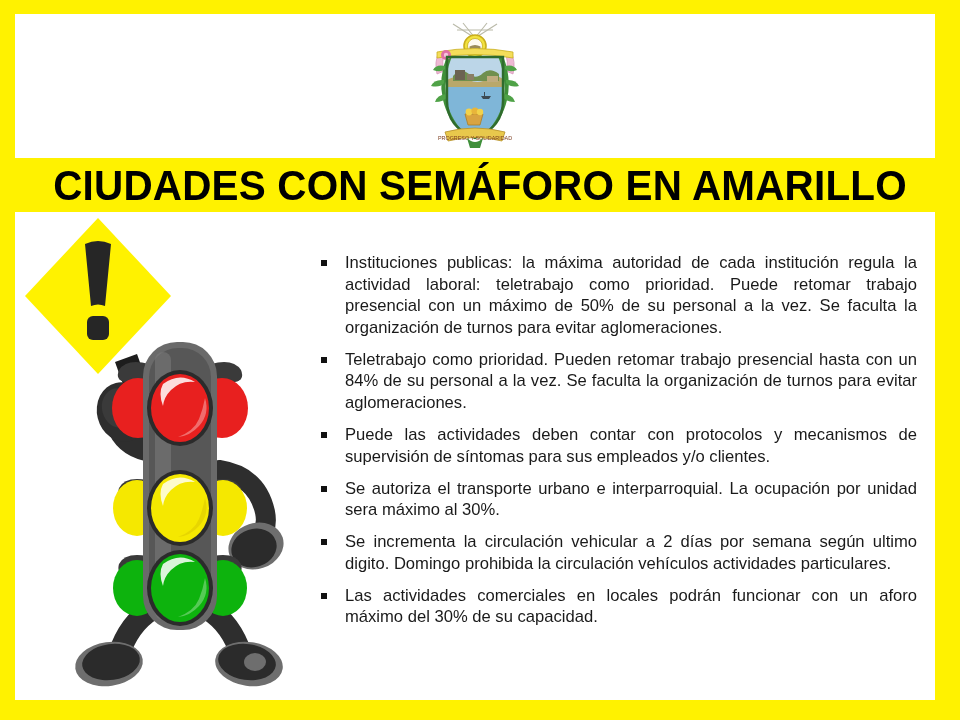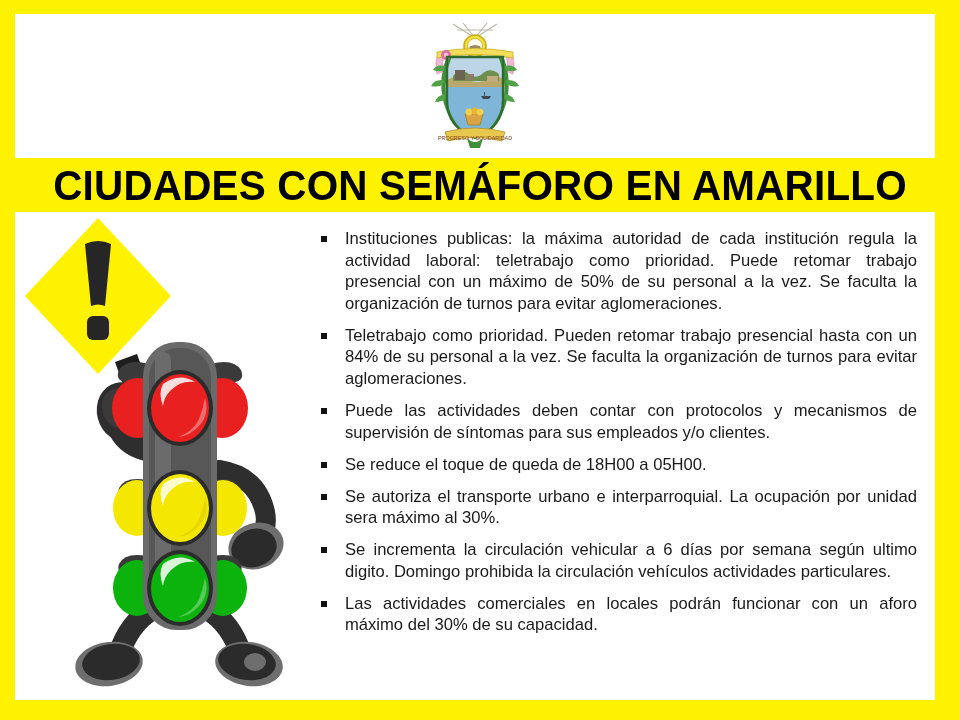--- a/index.html
+++ b/index.html
@@ -89,20 +89,21 @@
     top: 0px;
     width: 290px;
     height: 488px;
   }
 
   
   .text-col {
     flex: 1 1 auto;
     padding: 16px 18px 0 3px;
     box-sizing: border-box;
+    margin-top: 24px;
   }
 
   ul.measures {
     list-style: none;
     margin: 0;
     padding: 0;
   }
   ul.measures > li {
     position: relative;
     padding-left: 32px;
@@ -270,21 +271,20 @@
           <path d="M182 366 q5 16 -6 28 q-9 10 -21 11 q16 -6 21 -18 q4 -10 6 -21 z" fill="#ffffff" opacity="0.3"></path>
         </g>
       </svg>
     </div>
 
     <div class="text-col">
       <ul class="measures">
         <li>Instituciones publicas: la máxima autoridad de cada institución regula la actividad laboral: teletrabajo como prioridad. Puede retomar trabajo presencial con un máximo de 50% de su personal a la vez. Se faculta la organización de turnos para evitar aglomeraciones.</li>
         <li>Teletrabajo como prioridad. Pueden retomar trabajo presencial hasta con un 84% de su personal a la vez. Se faculta la organización de turnos para evitar aglomeraciones.</li>
         <li>Puede las actividades deben contar con protocolos y mecanismos de supervisión de síntomas para sus empleados y/o clientes.</li>
-        <li>Se reduce el toque de queda de 18H00 a 05H00.</li>
         <li>Se autoriza el transporte urbano e interparroquial. La ocupación por unidad sera máximo al 30%.</li>
-        <li>Se incrementa la circulación vehicular a 6 días por semana según ultimo digito. Domingo prohibida la circulación vehículos actividades particulares.</li>
+        <li>Se incrementa la circulación vehicular a 2 días por semana según ultimo digito. Domingo prohibida la circulación vehículos actividades particulares.</li>
         <li>Las actividades comerciales en locales podrán funcionar con un aforo máximo del 30% de su capacidad.</li>
       </ul>
     </div>
 
   </div>
 </div>
 
 </body></html>

